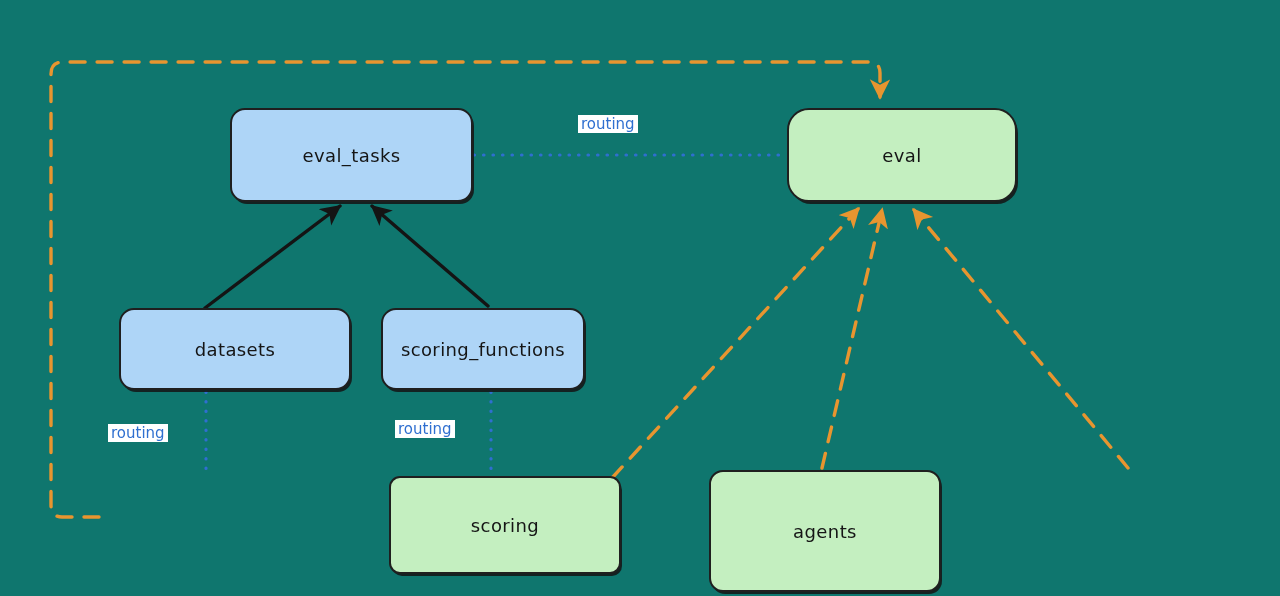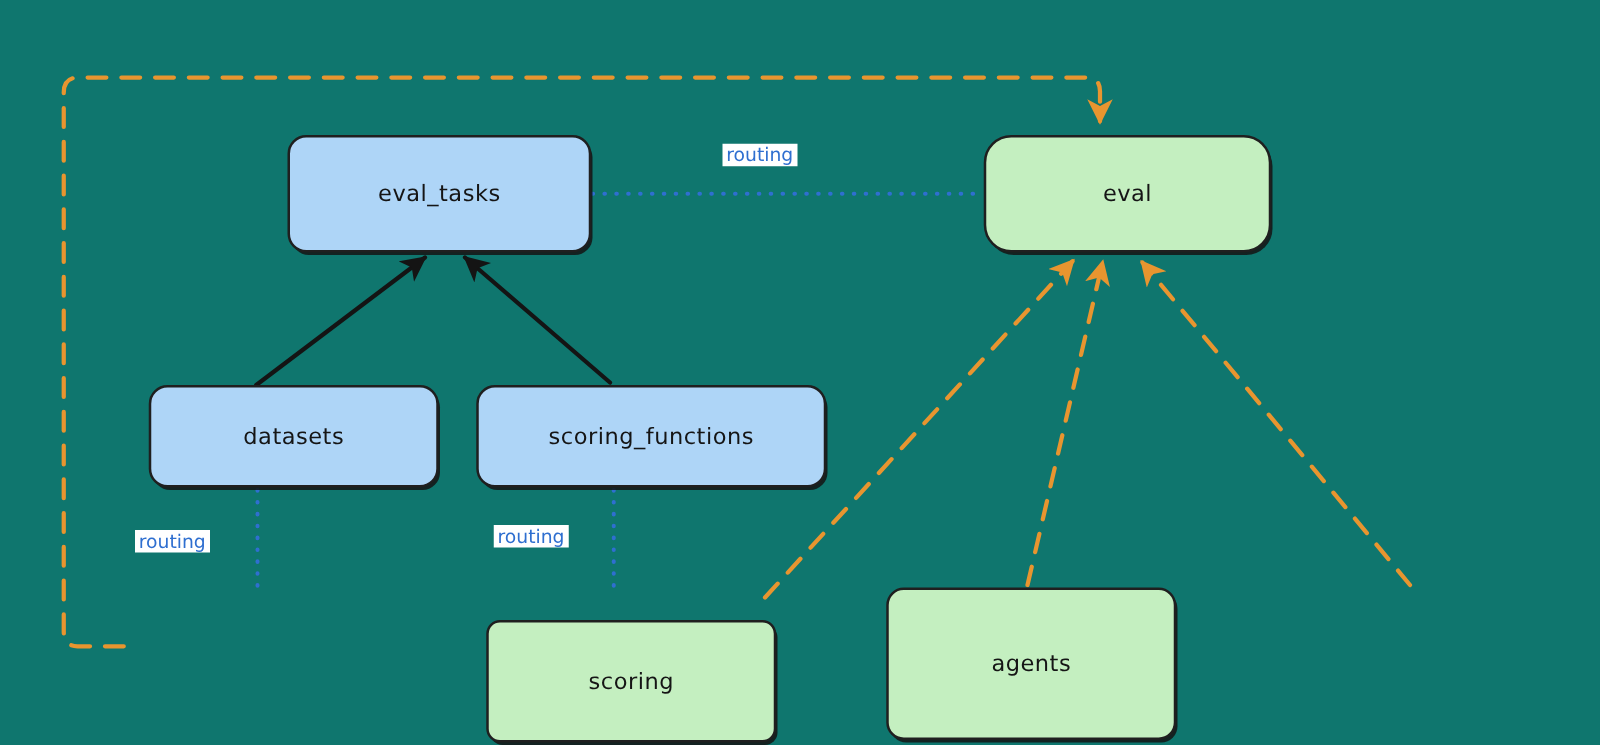--- a/index.html
+++ b/index.html
@@ -114,26 +114,26 @@
   </div>
 
   <div class="node green" style="left:787px; top:108px; width:230px; height:94px;border-radius:22px;">
     <span class="node-label">eval</span>
   </div>
 
   <div class="node blue" style="left:99px; top:308px; width:232px; height:82px;margin-left:20px;">
     <span class="node-label">datasets</span>
   </div>
 
-  <div class="node blue" style="left:381px; top:308px; width:280px; height:82px;">
+  <div class="node blue" style="left:381px; top:308px; width:204px; height:82px;">
     <span class="node-label">scoring_functions</span>
   </div>
 
 
-  <div class="node green" style="left:389px; top:496px; width:232px; height:98px;border-radius:11px;">
+  <div class="node green" style="left:389px; top:476px; width:232px; height:98px;border-radius:11px;">
     <span class="node-label">scoring</span>
   </div>
 
   <div class="node green" style="left:709px; top:470px; width:232px; height:122px;">
     <span class="node-label">agents</span>
   </div>
 
 
 </div>
 

